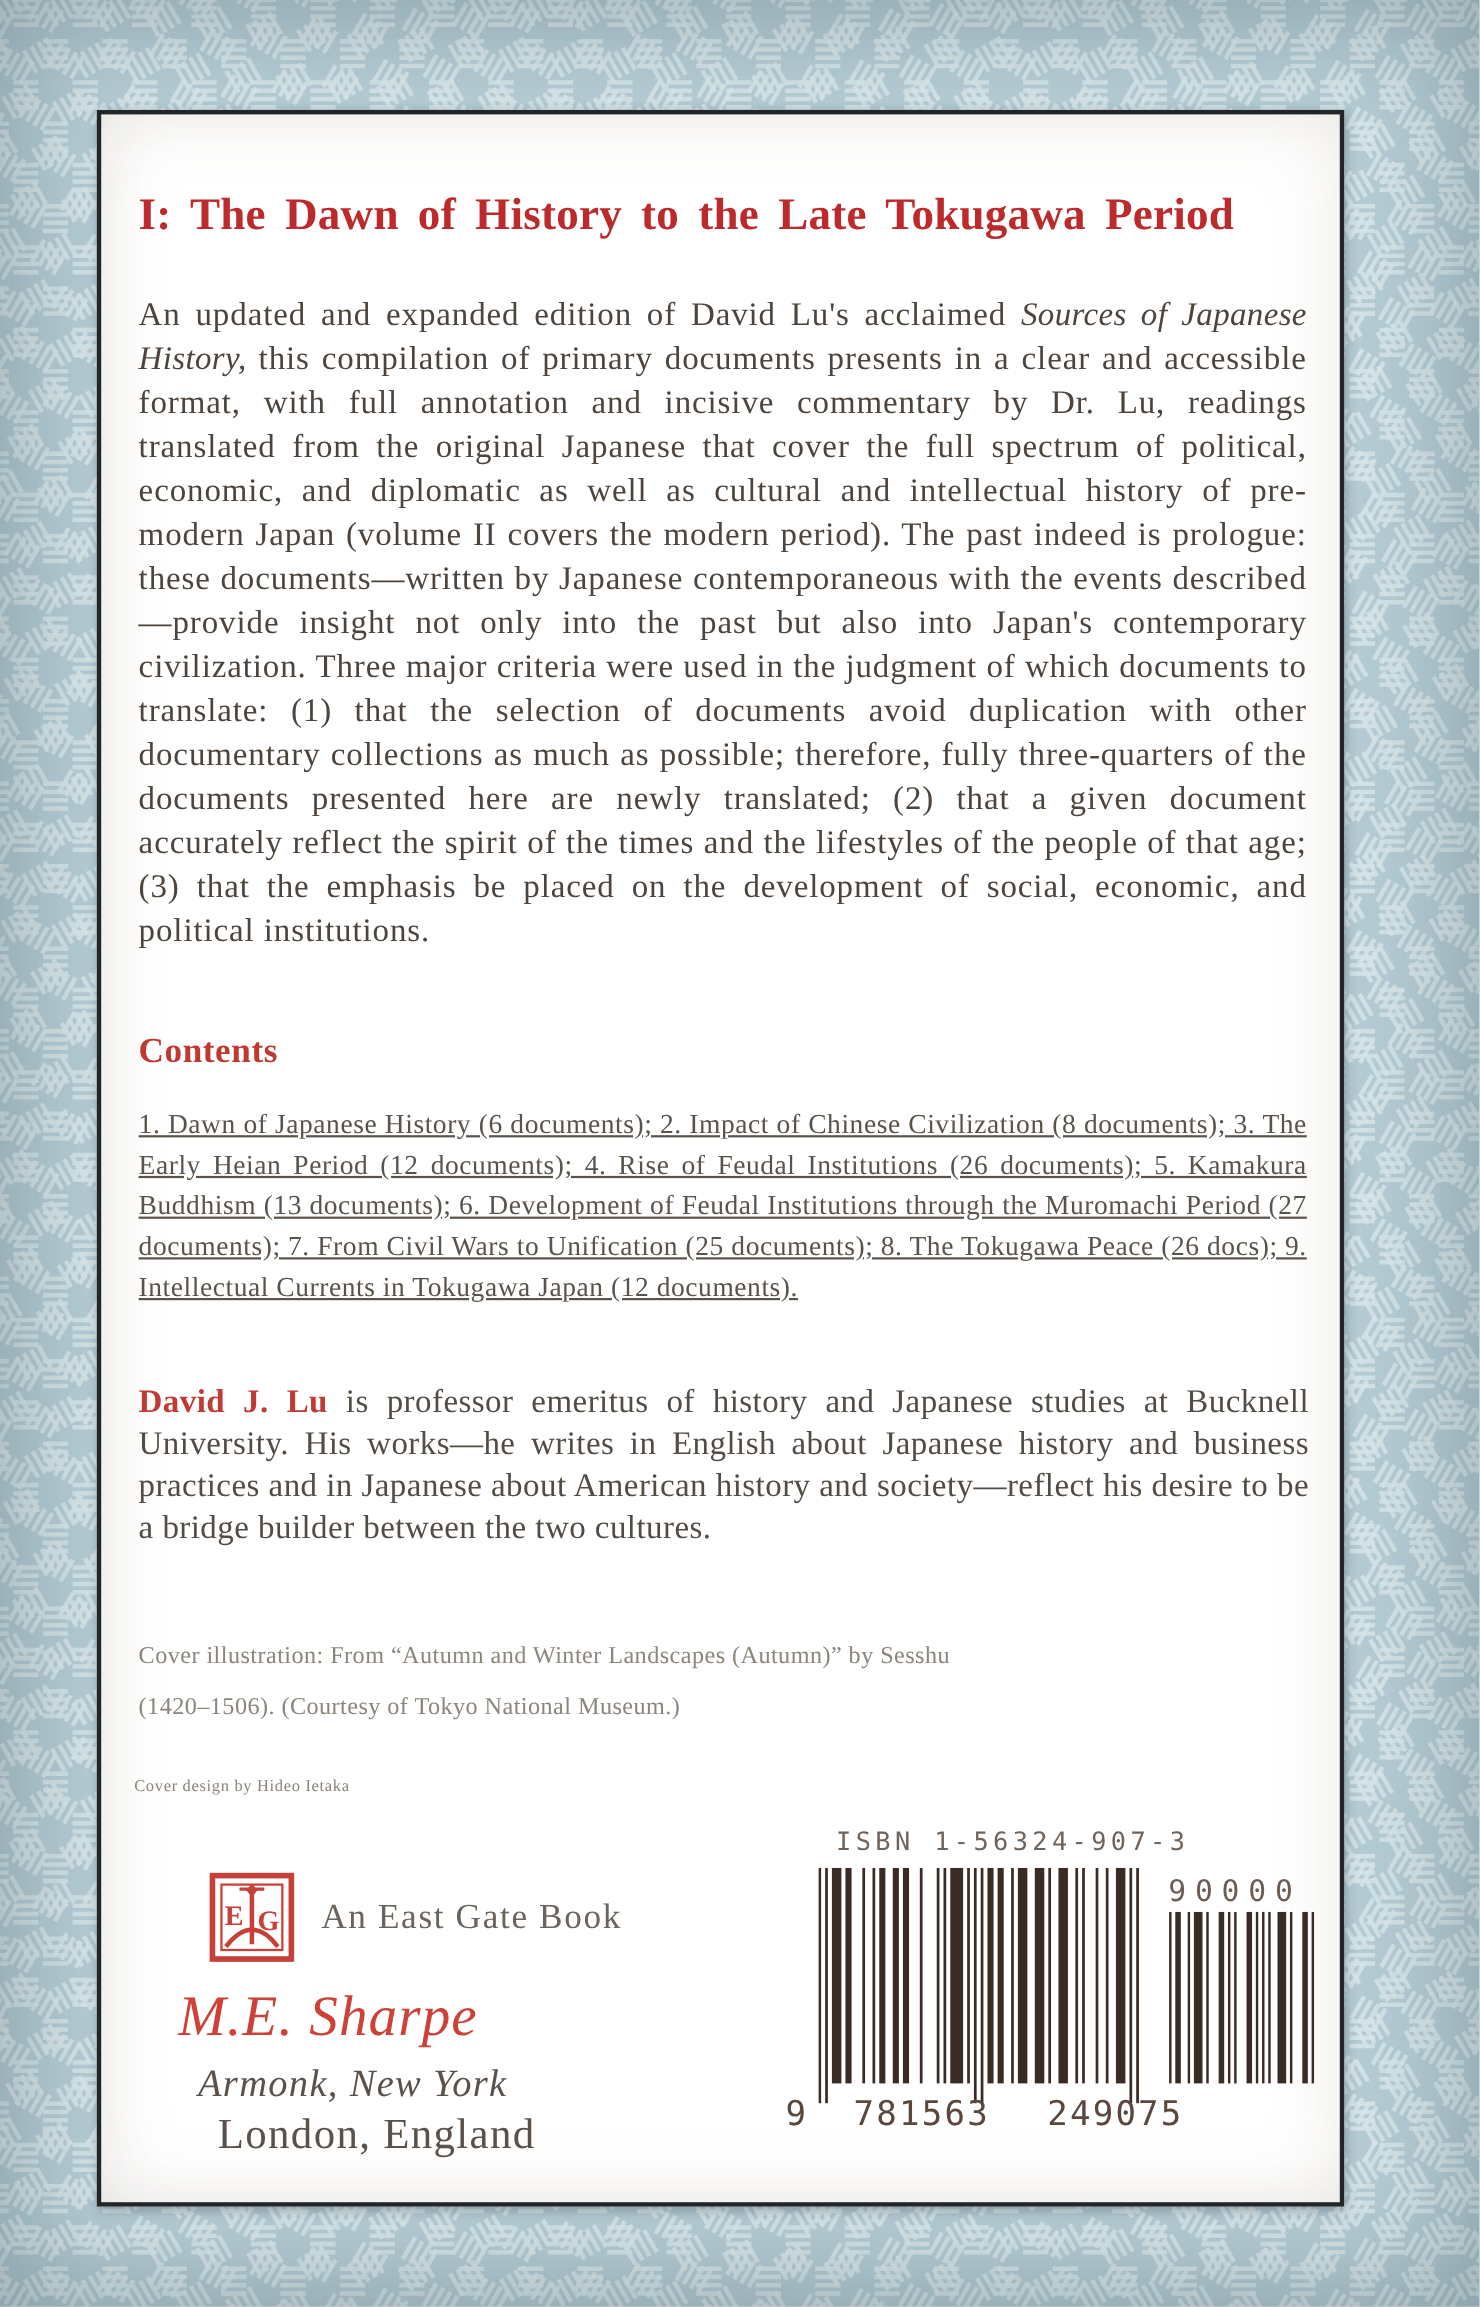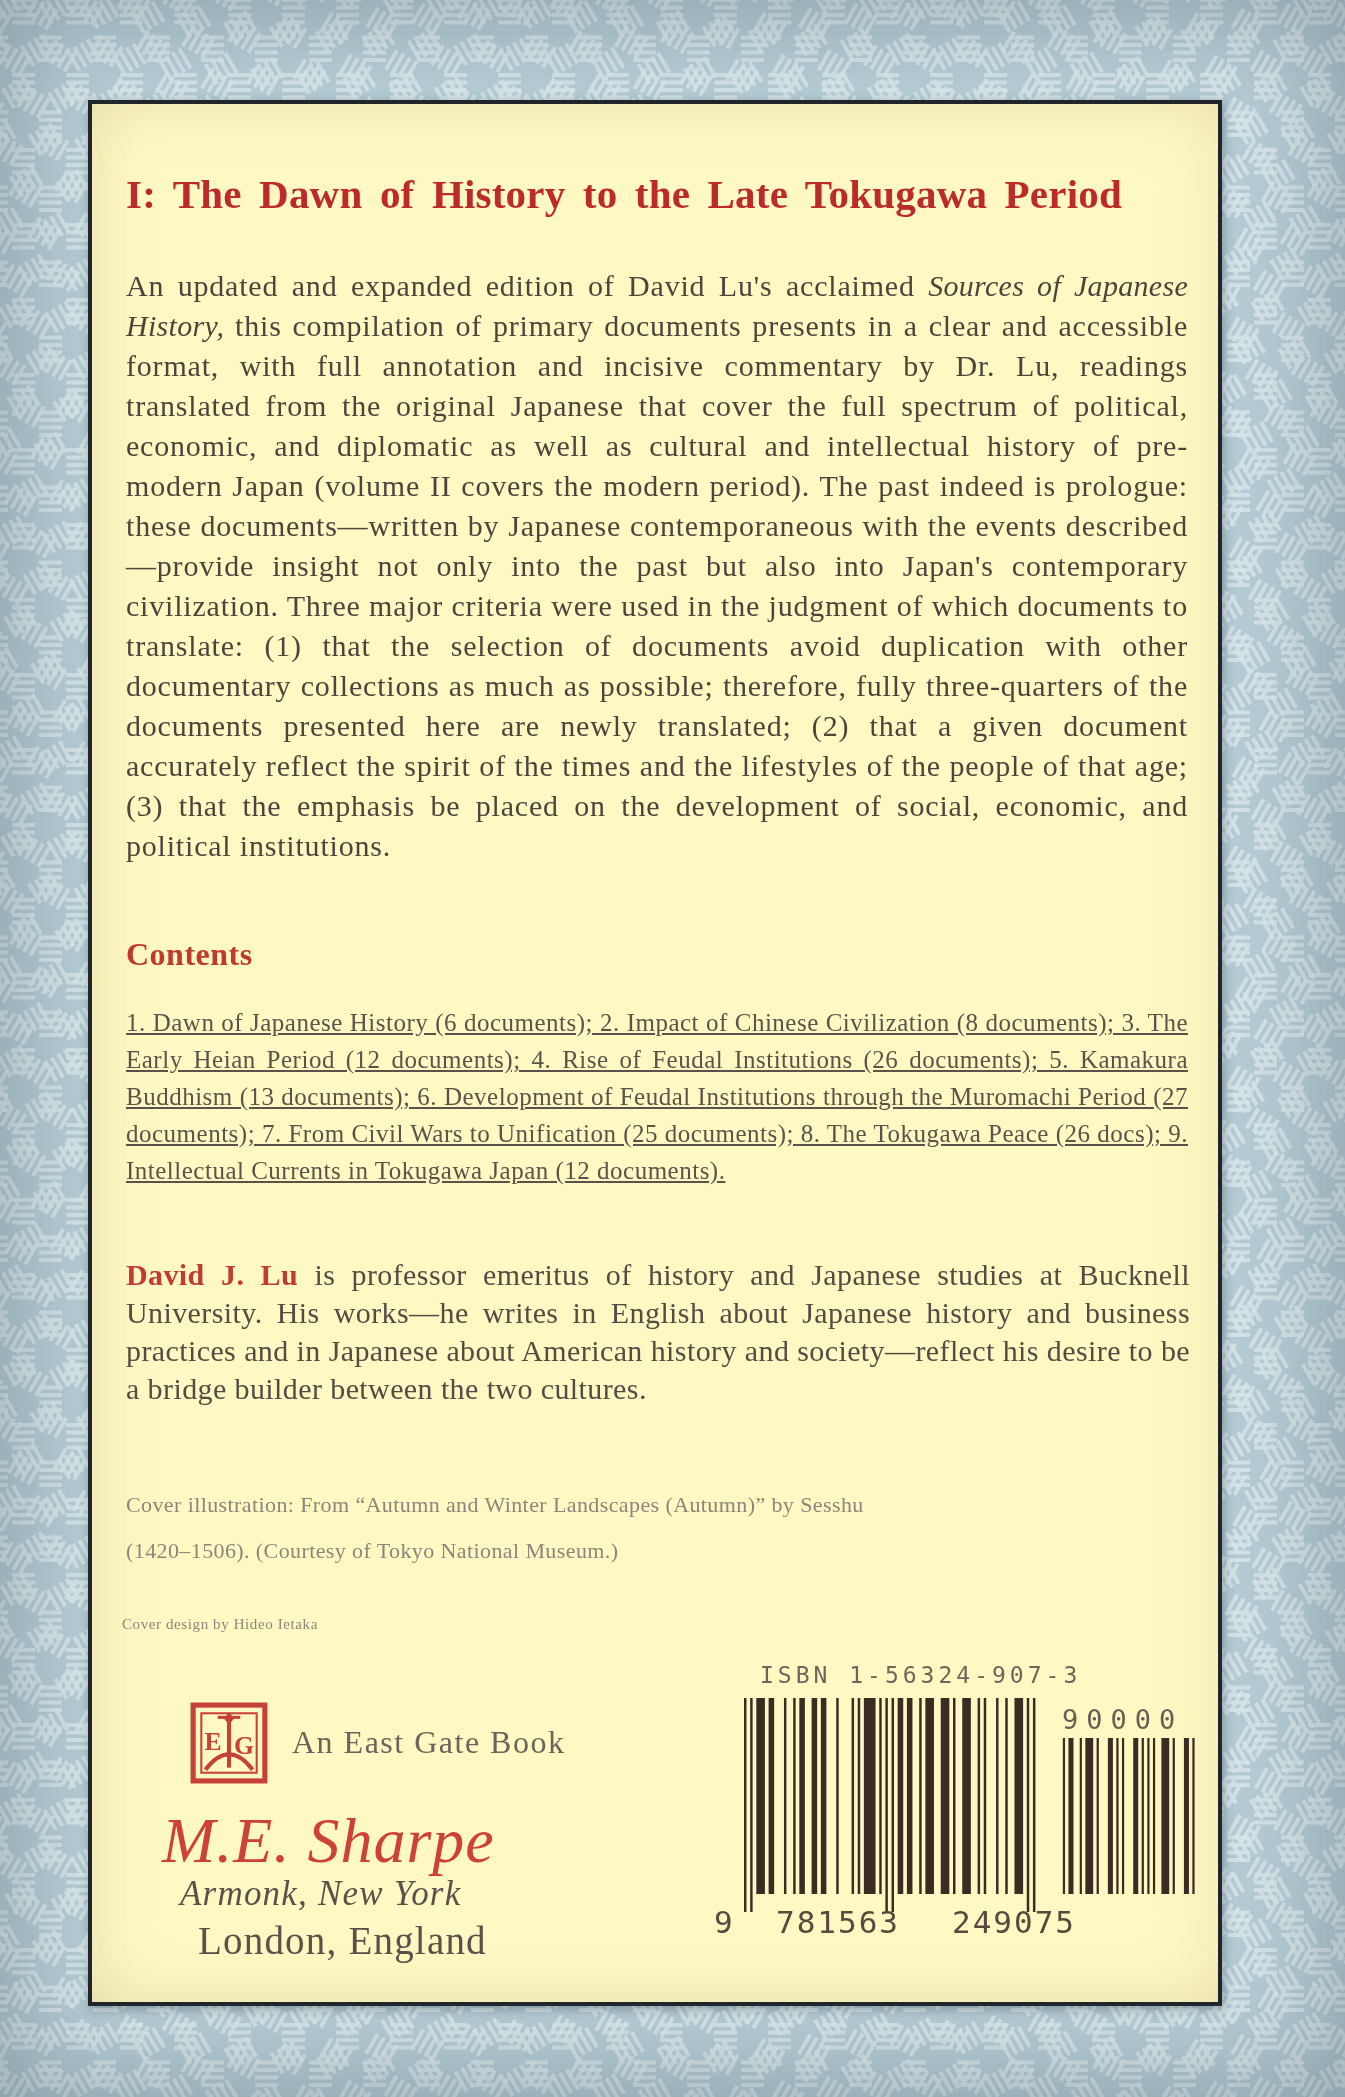--- a/index.html
+++ b/index.html
@@ -8,21 +8,21 @@
     background:#b6cdd6;
     font-family:"Liberation Serif","DejaVu Serif",serif;
   }
   #bg{position:absolute;left:0;top:0;z-index:0;}
   .vignette{
     position:absolute;inset:0;z-index:5;pointer-events:none;
     box-shadow:inset 0 0 110px 12px rgba(35,58,68,.33);
   }
   .card{
     position:absolute;left:88px;top:100px;width:1134px;height:1906px;
-    box-sizing:border-box;background:#fef9c3;border:4px solid #22262a;
+    box-sizing:border-box;background:#ffffff;border:4px solid #22262a;
     z-index:2;box-shadow:inset 0 0 70px rgba(120,100,70,.13), 2px 3px 10px rgba(30,40,50,.35);
   }
   .abs{position:absolute;}
   .title{
     left:34px;top:66px;width:1064px;white-space:nowrap;
     font-size:41px;font-weight:bold;color:#bc2a2b;letter-spacing:.2px;word-spacing:7px;
   }
   .blurb{
     left:34px;top:162px;width:1062px;
     font-size:30px;line-height:40px;color:#4d453d;text-align:justify;letter-spacing:.8px;
@@ -45,21 +45,21 @@
     font-size:22px;line-height:46px;color:#8b857c;letter-spacing:.4px;
   }
   .credit2{
     left:30px;top:1512px;font-size:15px;color:#8b857c;letter-spacing:.6px;
   }
   .logo{left:98px;top:1598px;width:78px;height:82px;}
   .imprint{
     left:200px;top:1620px;font-size:32px;color:#6b645c;letter-spacing:1.5px;
   }
   .sharpe{
-    left:70px;top:1700px;font-size:64px;font-style:italic;color:#ce4137;letter-spacing:1px;
+    left:70px;top:1700px;font-size:52px;font-style:italic;color:#ce4137;letter-spacing:1px;
   }
   .loc1{left:88px;top:1770px;font-size:35px;color:#59514a;letter-spacing:1.2px;font-style:italic;}
   .loc2{left:106px;top:1814px;font-size:39px;color:#59514a;letter-spacing:1.2px;}
   .mono{font-family:"DejaVu Sans Mono","Liberation Mono",monospace;}
   .isbn-label{left:668px;top:1558px;font-size:23px;color:#6f645c;letter-spacing:4px;}
   .barcode-main{left:652px;top:1594px;}
   .barcode-supp{left:968px;top:1634px;}
   .price{left:970px;top:1600px;font-size:27px;color:#6d5c54;letter-spacing:8px;}
   .ean-row span{position:absolute;font-size:31px;color:#5a483f;letter-spacing:2px;}
   .ean-9{left:622px;top:1800px;}

